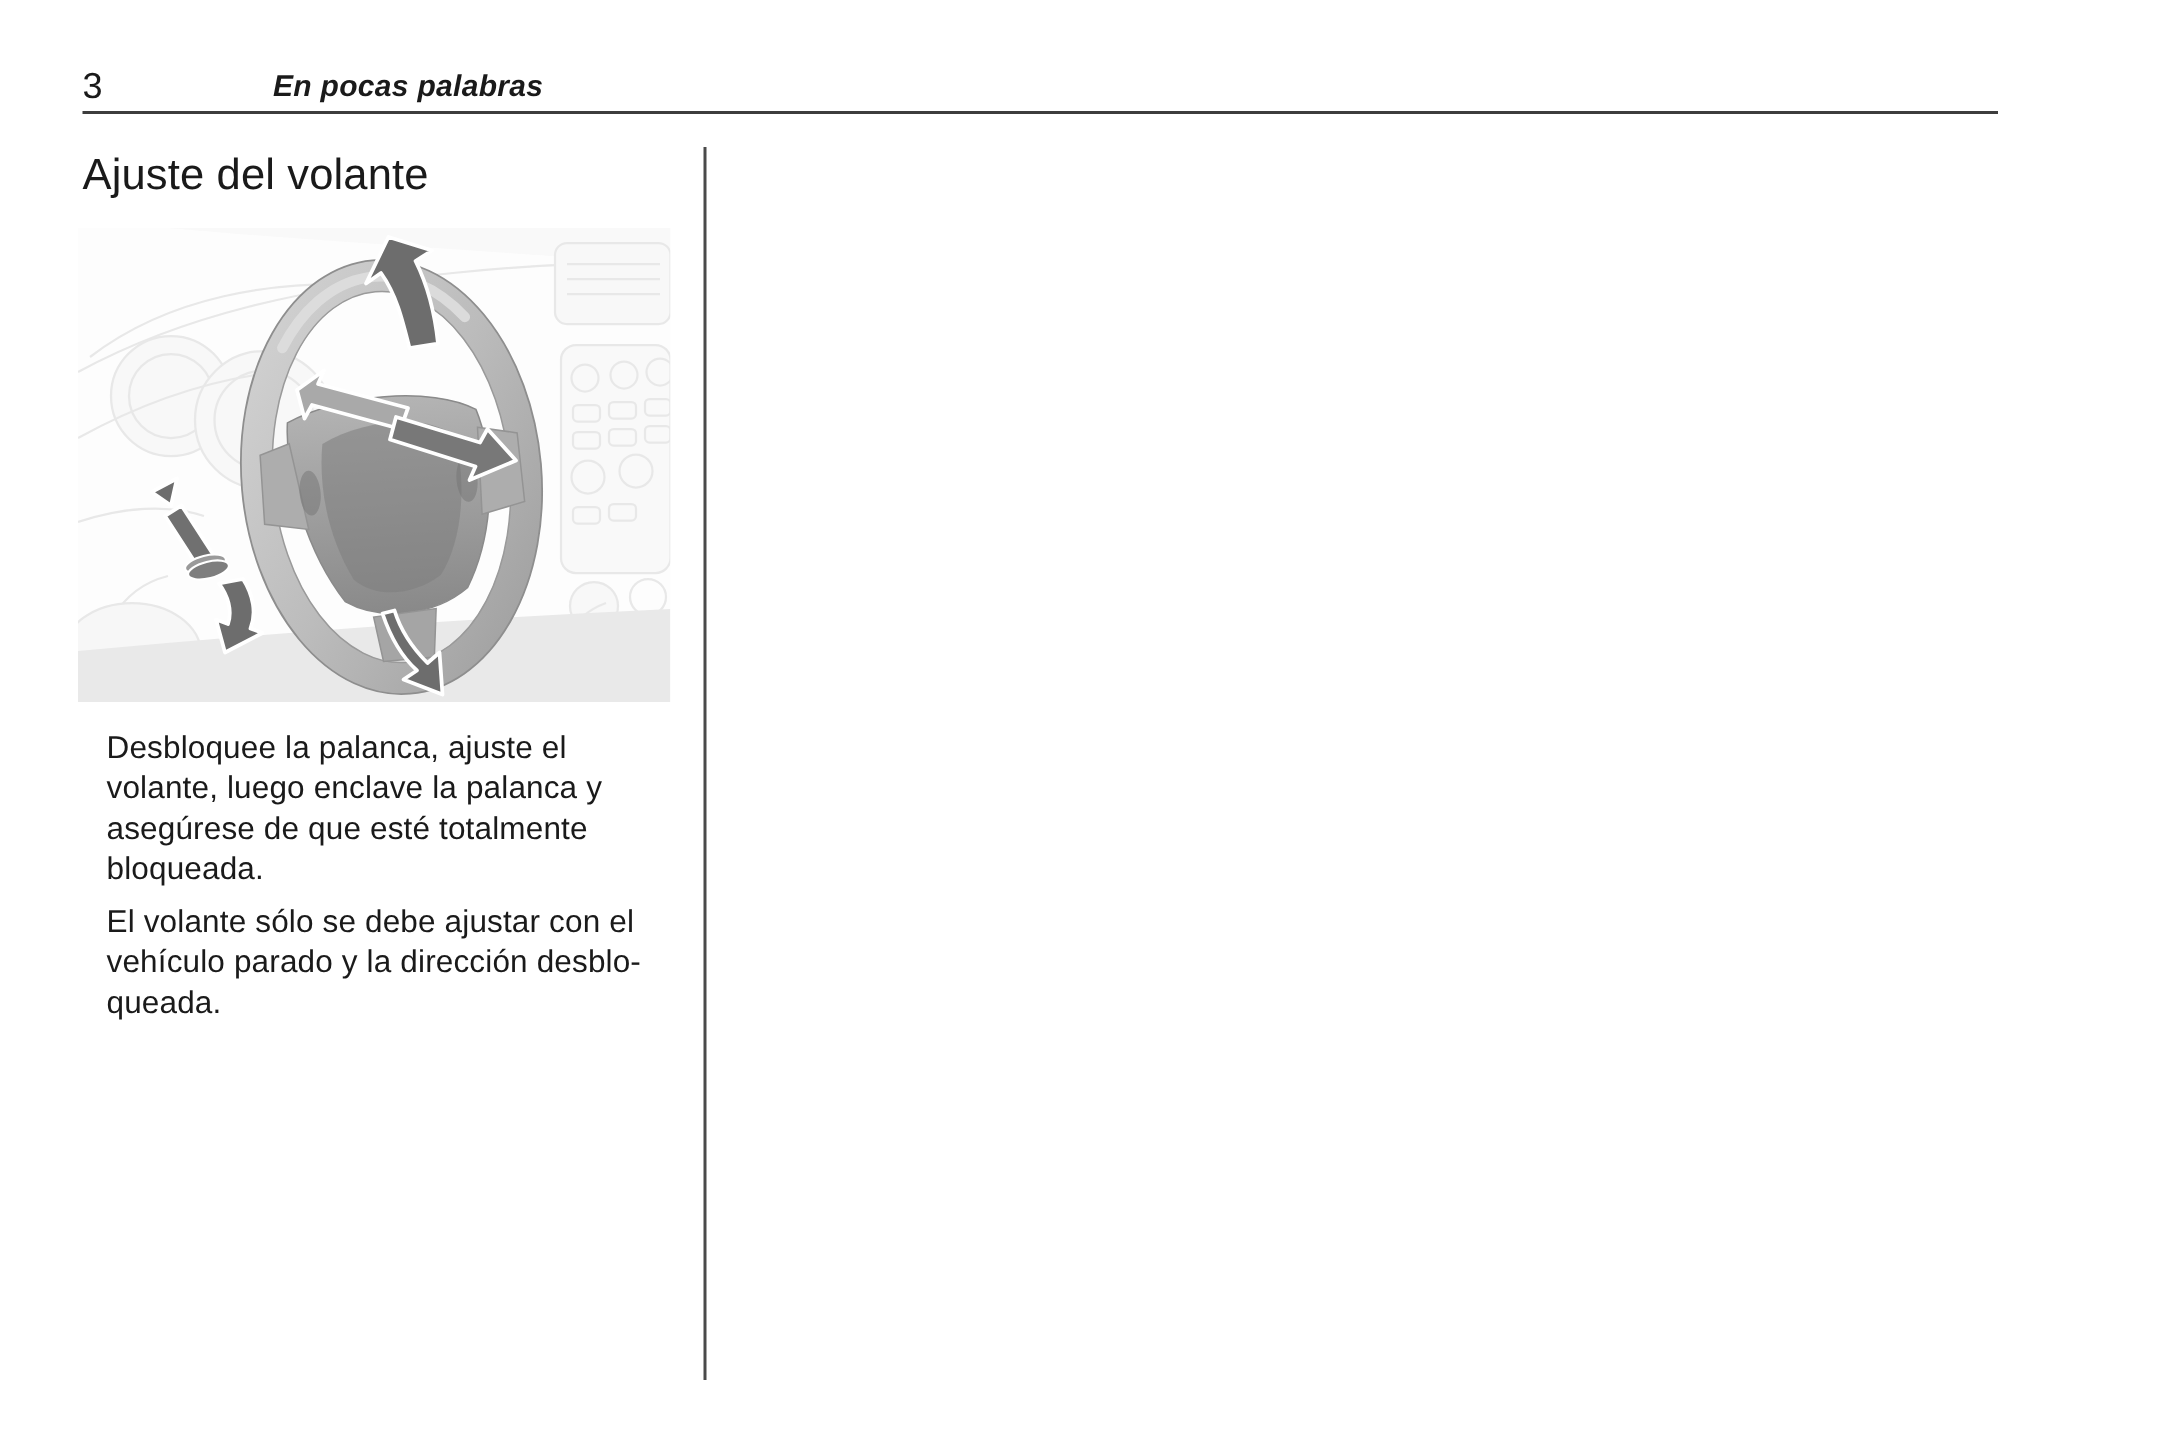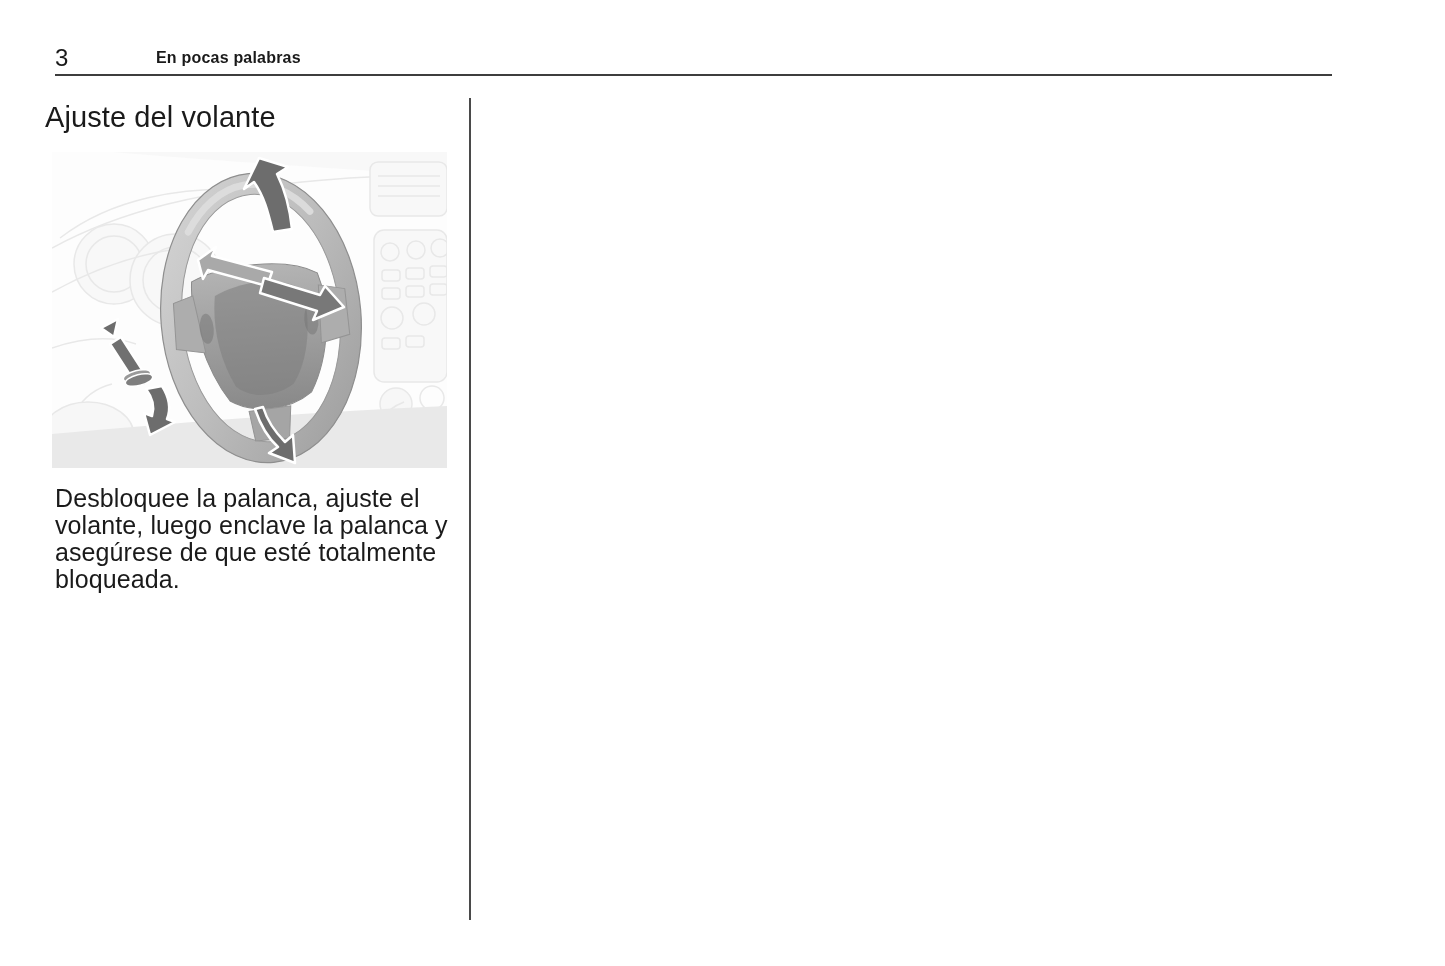--- a/index.html
+++ b/index.html
@@ -17,59 +17,60 @@
   }
   .abs { position: absolute; }
 
   .page-number {
     left: 55px; top: 44px;
     font-size: 24px;
     font-weight: 400;
     line-height: 28px;
   }
   .chapter-title {
-    left: 156px; top: 44px;
-    font-size: 16px;
+    left: 182px; top: 44px;
+    font-size: 20px;
     font-weight: 700;
     line-height: 28px;
     letter-spacing: 0.2px;
+    font-style: italic;
   }
   .header-rule {
     left: 55px; top: 74px;
     width: 1277px; height: 2px;
     background: #3d3d3d;
   }
   .column-divider {
     left: 469px; top: 98px;
     width: 2px; height: 822px;
     background: #4a4a4a;
   }
   .section-title {
-    left: 45px; top: 100px;
+    left: 55px; top: 100px;
     margin: 0;
     font-size: 29px;
     font-weight: 400;
     line-height: 34px;
     letter-spacing: 0.1px;
   }
   .figure {
     left: 52px; top: 152px;
     width: 395px; height: 316px;
     margin: 0;
     background: #fdfdfd;
     overflow: hidden;
   }
   .figure svg { display: block; }
   .text-block {
     left: 55px; top: 485px;
     width: 402px;
   }
   .text-block p {
-    margin: 0 0 8px 0;
-    font-size: 25px;
+    margin: 0 0 8px 16px;
+    font-size: 21px;
     line-height: 27px;
     white-space: pre-line;
     letter-spacing: 0.1px;
   }
   .right-column {
     left: 486px; top: 98px;
     width: 900px; height: 822px;
   }
 </style>
 </head>
@@ -157,15 +158,18 @@
       <path fill="#6d6d6d" d="M110,234 C117,245 119,257 115,267 L123,270 L98,283 L92,261 L100,264 C103,255 100,245 94,237 Z"></path>
     </g>
   </svg>
 </figure>
 
 <div class="abs text-block">
   <p>Desbloquee la palanca, ajuste el
 volante, luego enclave la palanca y
 asegúrese de que esté totalmente
 bloqueada.</p>
+  <p>El volante sólo se debe ajustar con el
+vehículo parado y la dirección desblo-
+queada.</p>
 </div>
 
 <div class="abs right-column"></div>
 
 </body></html>

